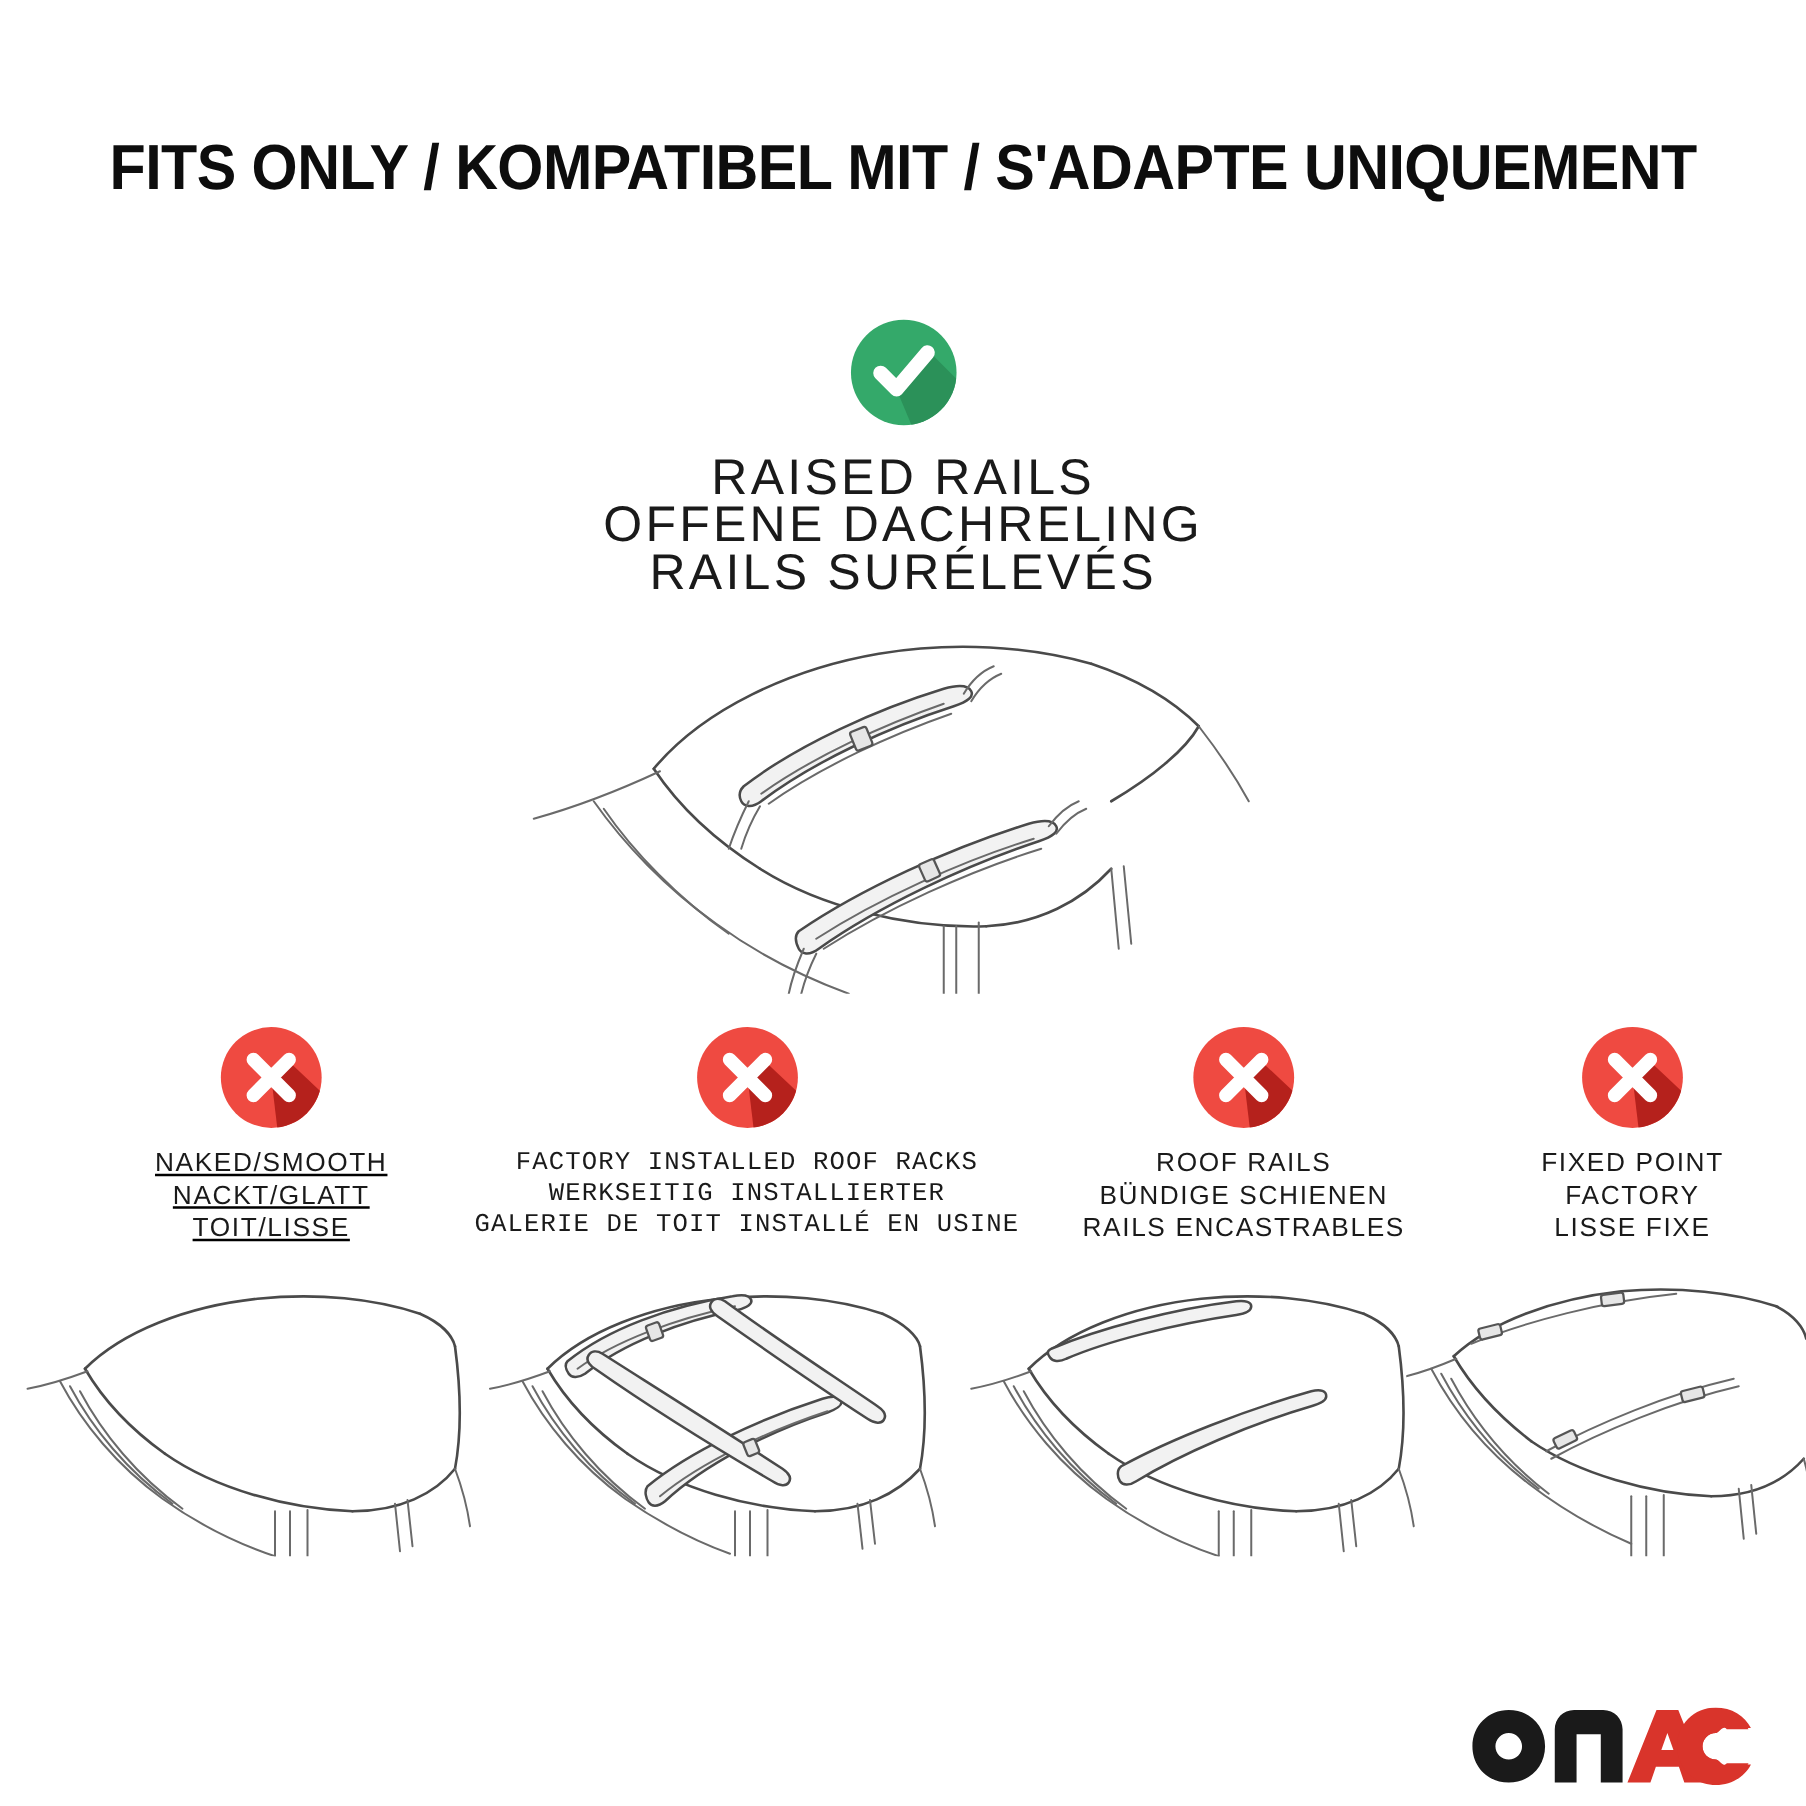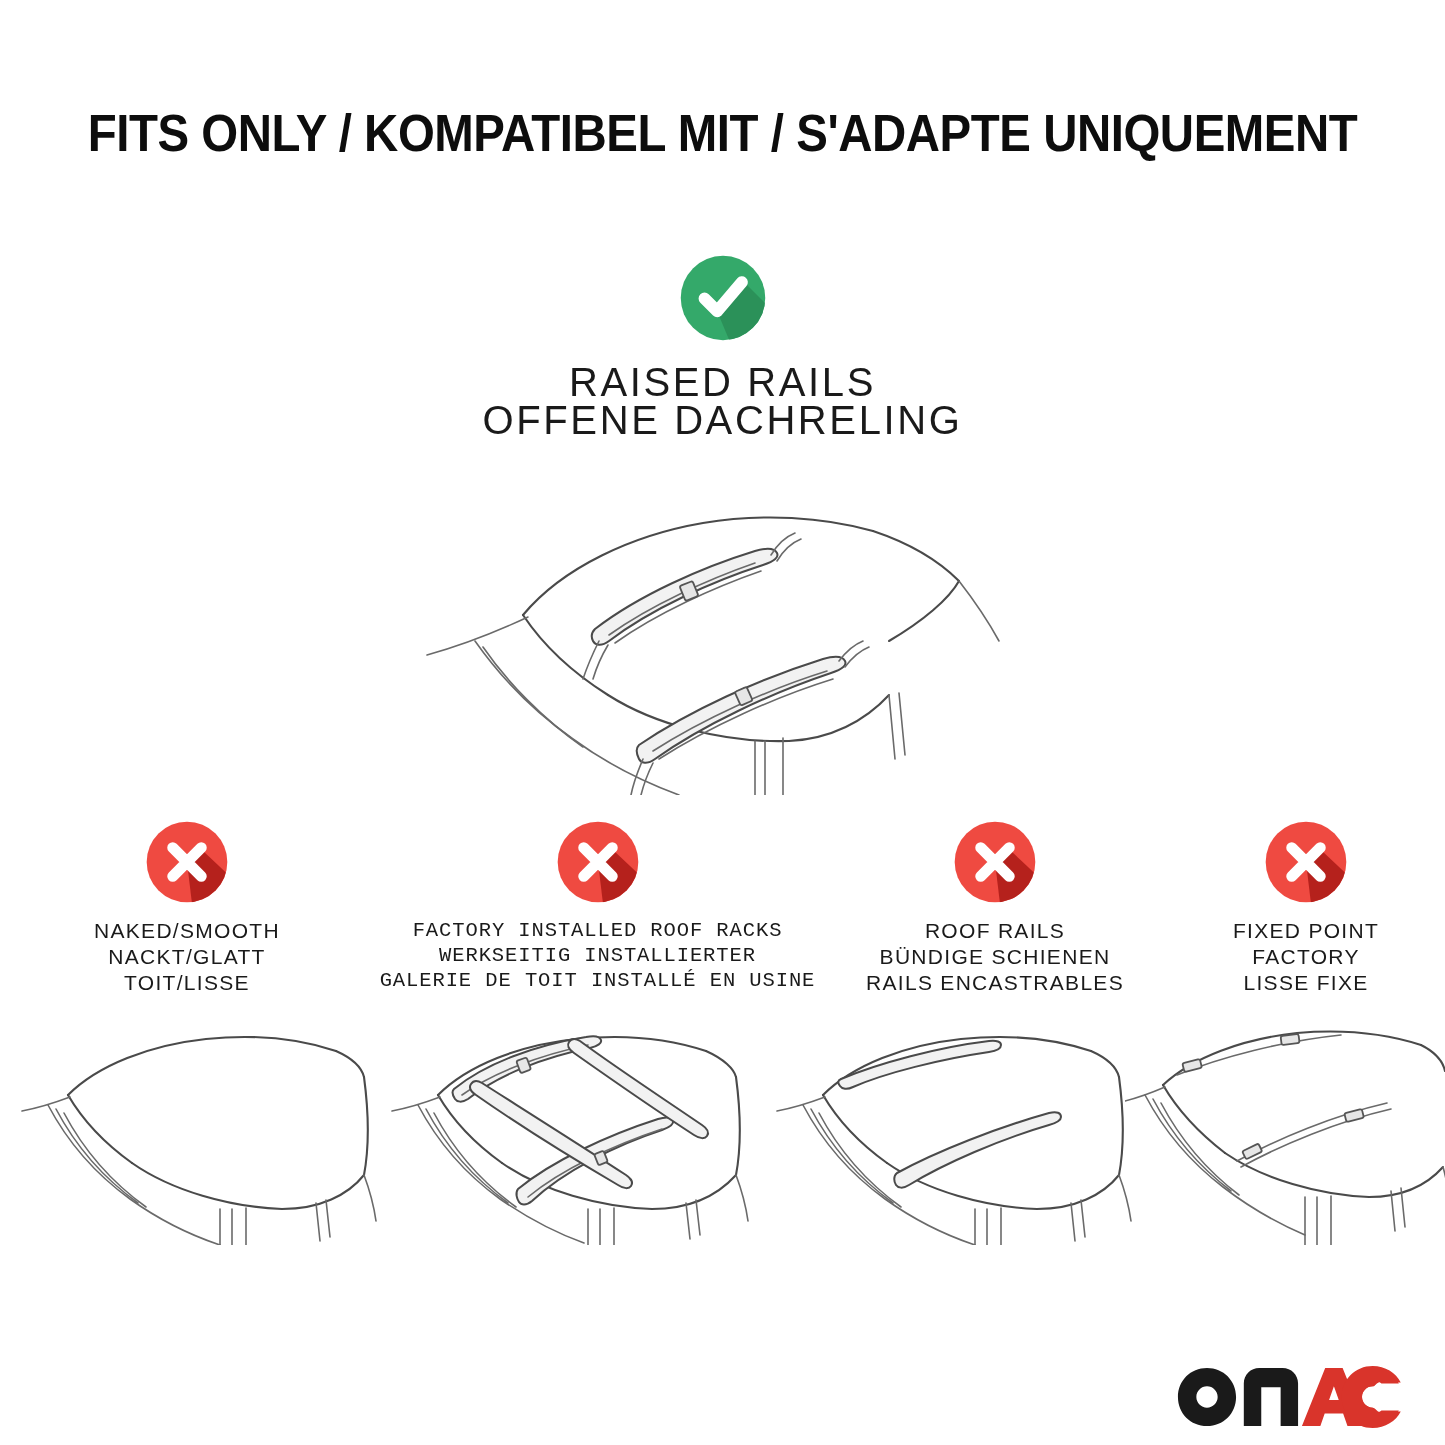--- a/index.html
+++ b/index.html
@@ -49,21 +49,21 @@
   .hero-ill{
     position:absolute;left:50%;top:495px;width:640px;height:300px;margin-left:-320px;
   }
   .hero-ill svg{display:block;width:100%;height:100%;}
 
   
   .cols{
     position:absolute;left:0;top:820px;width:1445px;height:280px;
   }
   .col{position:absolute;top:0;}
-  .col-0{left:17px;width:340px;}
+  .col-0{left:47px;width:340px;text-decoration:underline;}
   .col-1{left:375px;width:445px;}
   .col-2{left:820px;width:350px;}
   .col-3{left:1186px;width:240px;}
 
   .x-badge{
     position:relative;margin:0 auto;width:84px;height:84px;display:block;
   }
   .x-badge svg{display:block;width:84px;height:84px;}
 
   .col-label{
@@ -119,20 +119,21 @@
       <g clip-path="url(#ccirc)">
         <path d="M42 62 L73 31 L98 56 L98 100 L58 100 Z" fill="#2b9159"></path>
       </g>
       <path d="M29 50.5 L43.5 65 L71.5 32" fill="none" stroke="#ffffff" stroke-width="13.5" stroke-linecap="round" stroke-linejoin="round"></path>
     </svg>
   </div>
 
   <div class="hero-text">
     <span class="ln">RAISED RAILS</span>
     <span class="ln">OFFENE DACHRELING</span>
+    <span class="ln">RAILS SURÉLEVÉS</span>
   </div>
 
   <div class="hero-ill">
     <svg viewBox="0 0 640 300" xmlns="http://www.w3.org/2000/svg" aria-hidden="true">
 
       <path class="stroke-line" d="M120 120 C160 72 230 40 300 28 C360 18 420 22 470 36"></path>
       <path class="stroke-line" d="M470 36 C506 48 536 66 556 86"></path>
       <path class="stroke-line" d="M556 86 C546 104 520 126 486 146"></path>
       <path class="stroke-line" d="M120 120 C140 150 170 178 205 200"></path>
       <path class="stroke-line" d="M205 200 C252 230 322 248 386 246"></path>

